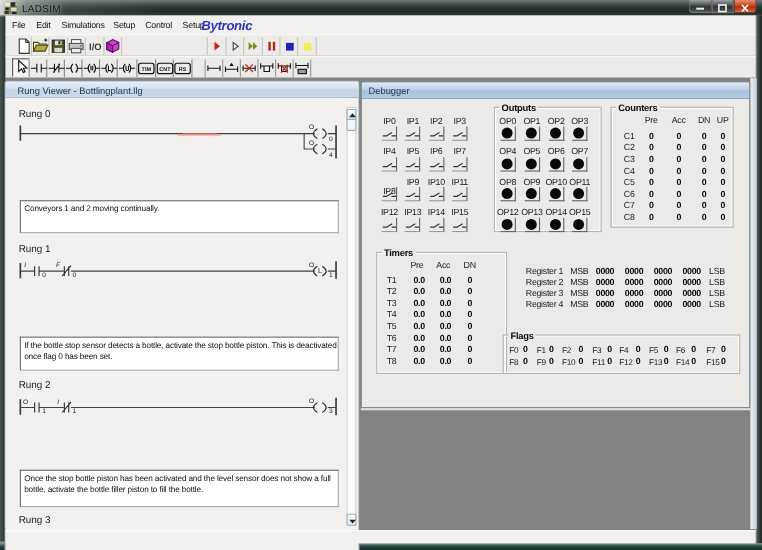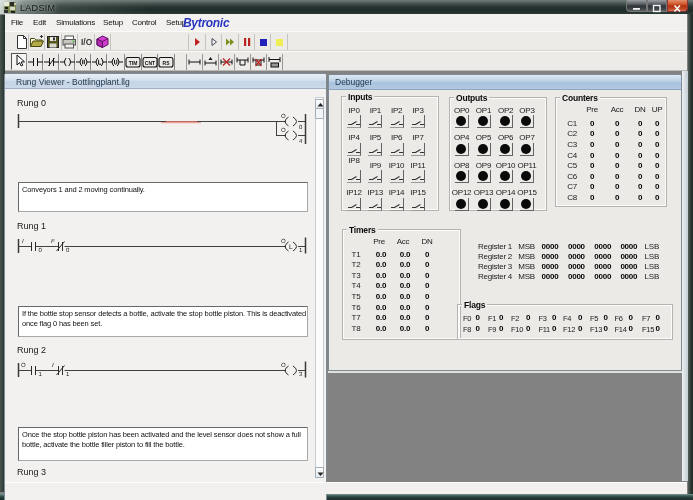--- a/index.html
+++ b/index.html
@@ -295,23 +295,20 @@
         <svg width="9" height="6">
           <path d="M4.5 5 L7.5 1.5 H1.5 z" fill="#222"></path>
         </svg>
       </div>
 </div>
 </div>
 <div id="dbg">
     <div class="abs" id="dbgtitle">
       <span>Debugger</span>
     </div>
-<div class="group" style="left:12px;top:21px;width:98px;height:115px">
-      <div class="glabel">Inputs</div>
-    </div>
 <div class="dt ctr" style="left:25px;top:30.5px">IP0</div>
 <div class="swb" style="left:18px;top:40px"><svg width="14" height="13">
         <path d="M1 8.5 H5 M4.5 8.5 L9.5 5.5 M9 8.5 H13" stroke="#333" stroke-width="1.1" fill="none"></path>
       </svg></div>
 <div class="dt ctr" style="left:46.3px;top:30.5px">IP1</div>
 <div class="swb" style="left:39.3px;top:40px"><svg width="14" height="13">
         <path d="M1 8.5 H5 M4.5 8.5 L9.5 5.5 M9 8.5 H13" stroke="#333" stroke-width="1.1" fill="none"></path>
       </svg></div>
 <div class="dt ctr" style="left:67.6px;top:30.5px">IP2</div>
 <div class="swb" style="left:60.599999999999994px;top:40px"><svg width="14" height="13">
@@ -330,21 +327,21 @@
         <path d="M1 8.5 H5 M4.5 8.5 L9.5 5.5 M9 8.5 H13" stroke="#333" stroke-width="1.1" fill="none"></path>
       </svg></div>
 <div class="dt ctr" style="left:67.6px;top:58px">IP6</div>
 <div class="swb" style="left:60.599999999999994px;top:67.5px"><svg width="14" height="13">
         <path d="M1 8.5 H5 M4.5 8.5 L9.5 5.5 M9 8.5 H13" stroke="#333" stroke-width="1.1" fill="none"></path>
       </svg></div>
 <div class="dt ctr" style="left:89px;top:58px">IP7</div>
 <div class="swb" style="left:82px;top:67.5px"><svg width="14" height="13">
         <path d="M1 8.5 H5 M4.5 8.5 L9.5 5.5 M9 8.5 H13" stroke="#333" stroke-width="1.1" fill="none"></path>
       </svg></div>
-<div class="dt ctr" style="left:25px;top:81px">IP8</div>
+<div class="dt ctr" style="left:25px;top:94px">IP8</div>
 <div class="swb" style="left:18px;top:95px"><svg width="14" height="13">
         <path d="M1 8.5 H5 M4.5 8.5 L9.5 5.5 M9 8.5 H13" stroke="#333" stroke-width="1.1" fill="none"></path>
       </svg></div>
 <div class="dt ctr" style="left:46.3px;top:85.5px">IP9</div>
 <div class="swb" style="left:39.3px;top:95px"><svg width="14" height="13">
         <path d="M1 8.5 H5 M4.5 8.5 L9.5 5.5 M9 8.5 H13" stroke="#333" stroke-width="1.1" fill="none"></path>
       </svg></div>
 <div class="dt ctr" style="left:67.6px;top:85.5px">IP10</div>
 <div class="swb" style="left:60.599999999999994px;top:95px"><svg width="14" height="13">
         <path d="M1 8.5 H5 M4.5 8.5 L9.5 5.5 M9 8.5 H13" stroke="#333" stroke-width="1.1" fill="none"></path>

